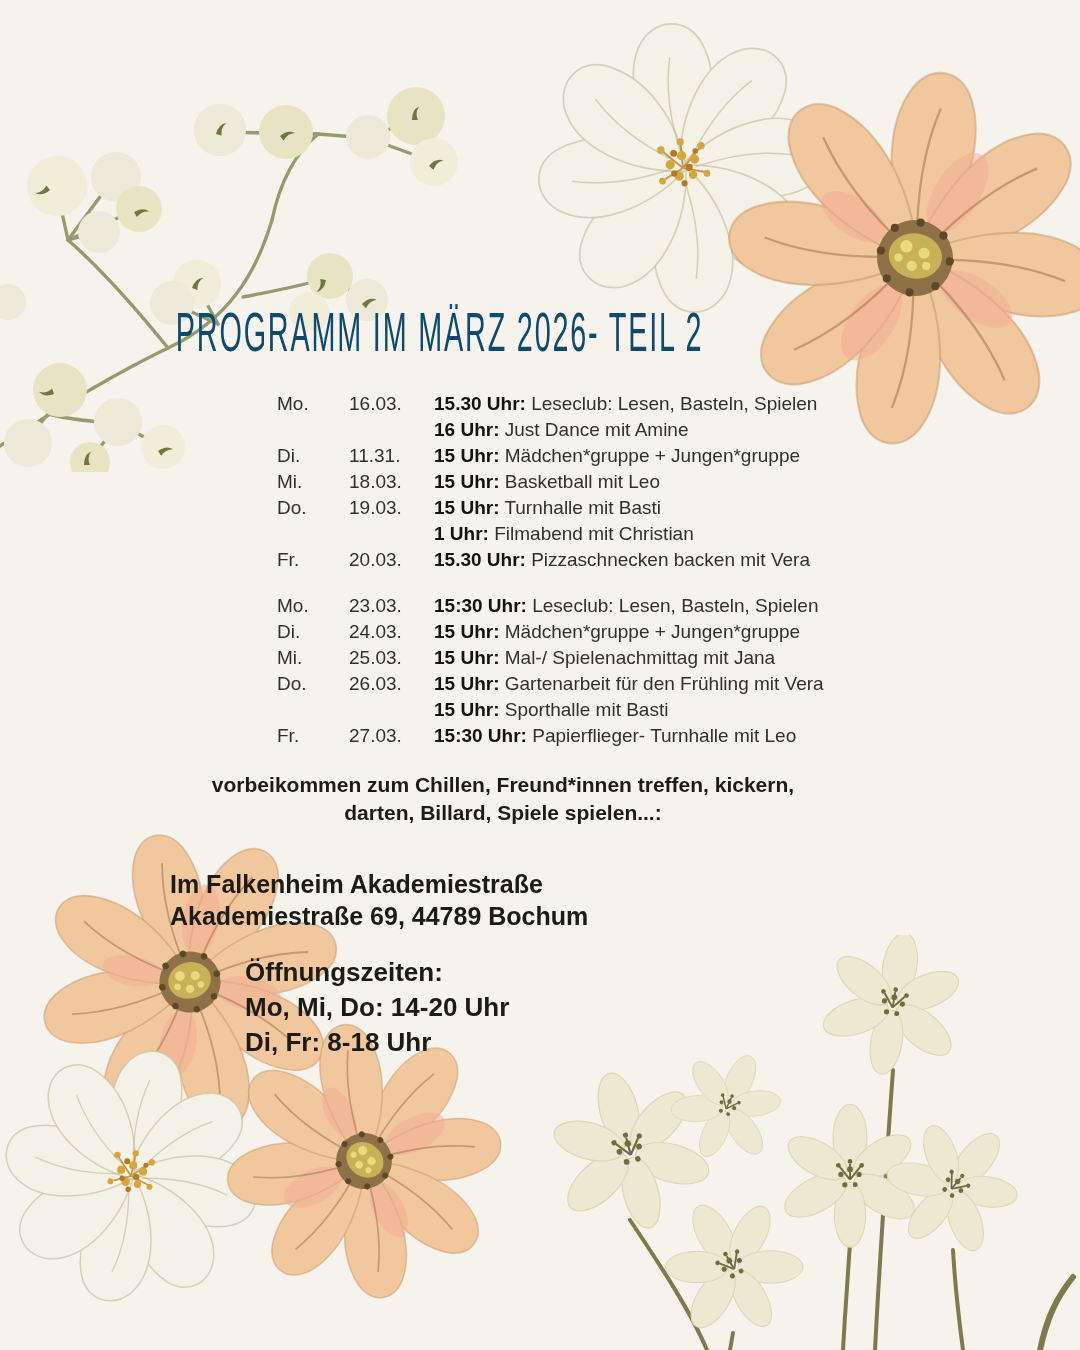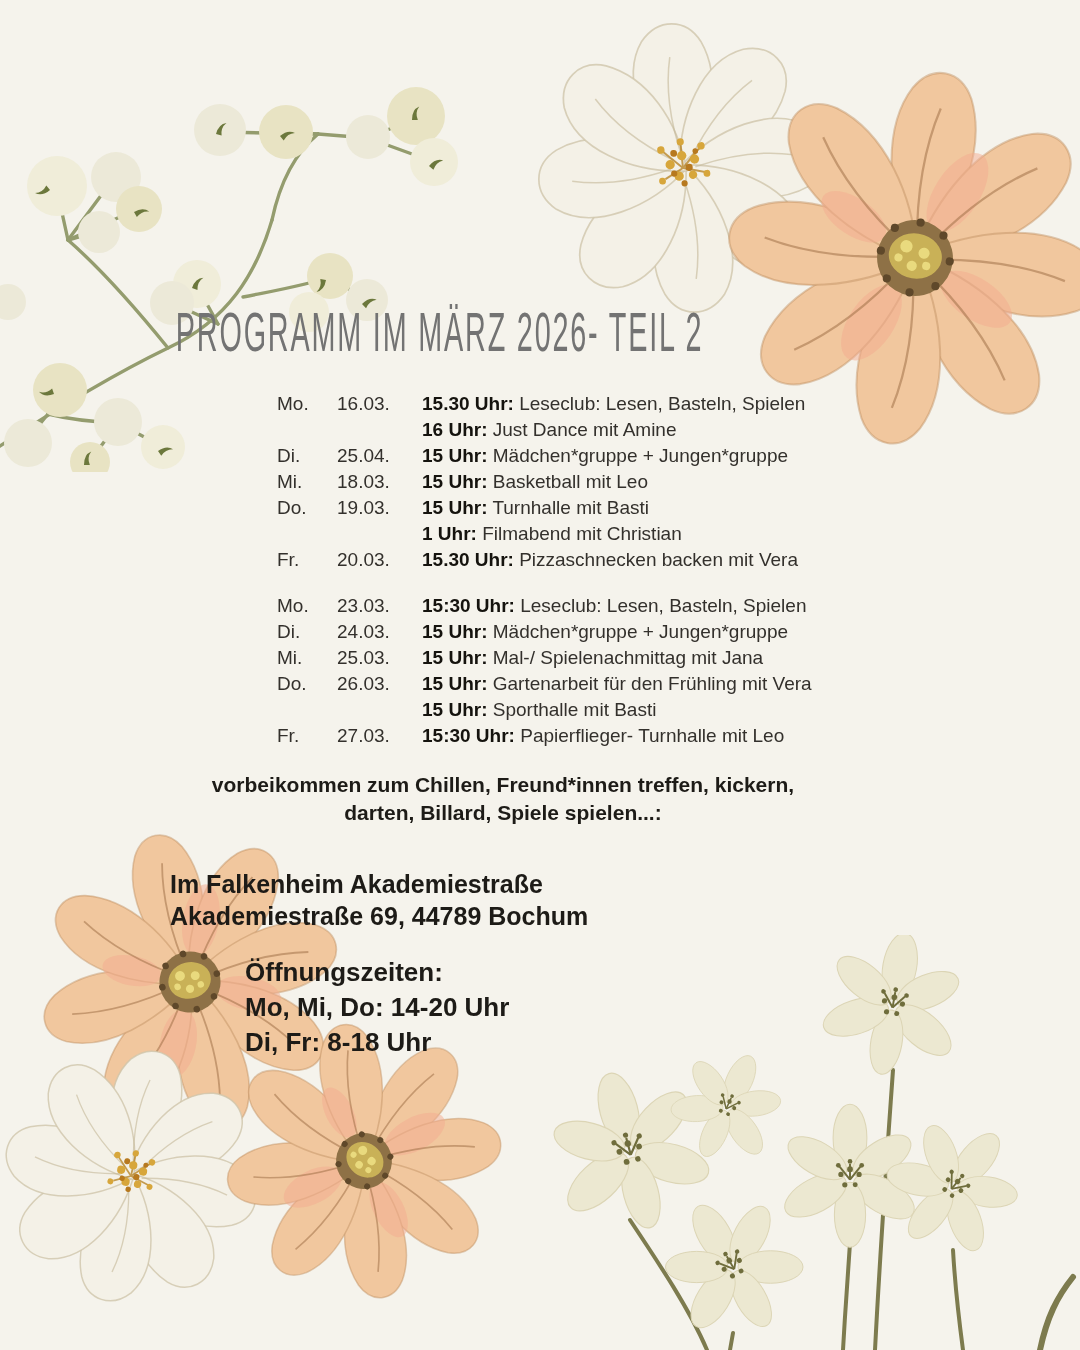--- a/index.html
+++ b/index.html
@@ -9,31 +9,31 @@
     background:#f5f3ec;
     overflow:hidden;
     font-family:"Liberation Sans", sans-serif;
   }
   .deco{position:absolute;pointer-events:none;}
   
   .title{
     position:absolute;top:305px;left:0;width:872px;
     margin:0;text-align:center;z-index:3;
     font-weight:400;font-size:48px;letter-spacing:3px;
-    color:#737373;text-transform:uppercase;white-space:nowrap;
+    color:#0c4a6e;text-transform:uppercase;white-space:nowrap;
   }
   .title-inner{display:inline-block;transform:scale(.60,1.14);transform-origin:50% 55%;}
   
   .schedule{
     position:absolute;left:277px;top:391px;width:640px;z-index:3;
     font-size:19px;color:#33302c;
   }
   .srow{display:flex;line-height:26px;align-items:flex-end;}
   .srow .day{width:60px;flex:0 0 60px;}
-  .srow .date{width:85px;flex:0 0 85px;}
+  .srow .date{width:85px;flex:0 0 85px;margin-left:12px;}
   .srow .event{flex:1;}
   .srow b{font-weight:700;color:#15130e;}
   .week2{margin-top:20px;}
   
   .info{
     position:absolute;left:183px;top:771px;width:640px;z-index:3;
     text-align:center;font-weight:700;font-size:21px;line-height:28px;color:#1d1b17;
   }
   .address{
     position:absolute;left:170px;top:868px;width:640px;z-index:3;
@@ -285,21 +285,21 @@
           <span class="date">16.03.</span>
           <span class="event"><b>15.30 Uhr:</b> <span>Leseclub: Lesen, Basteln, Spielen</span></span>
       </div>
       <div class="srow">
         <span class="day"></span>
           <span class="date"></span>
           <span class="event"><b>16 Uhr:</b> <span>Just Dance mit Amine</span></span>
       </div>
       <div class="srow">
         <span class="day">Di.</span>
-          <span class="date">25.04.</span>
+          <span class="date">11.31.</span>
           <span class="event"><b>15 Uhr:</b> <span>Mädchen*gruppe + Jungen*gruppe</span></span>
       </div>
       <div class="srow">
         <span class="day">Mi.</span>
           <span class="date">18.03.</span>
           <span class="event"><b>15 Uhr:</b> <span>Basketball mit Leo</span></span>
       </div>
       <div class="srow">
         <span class="day">Do.</span>
           <span class="date">19.03.</span>

